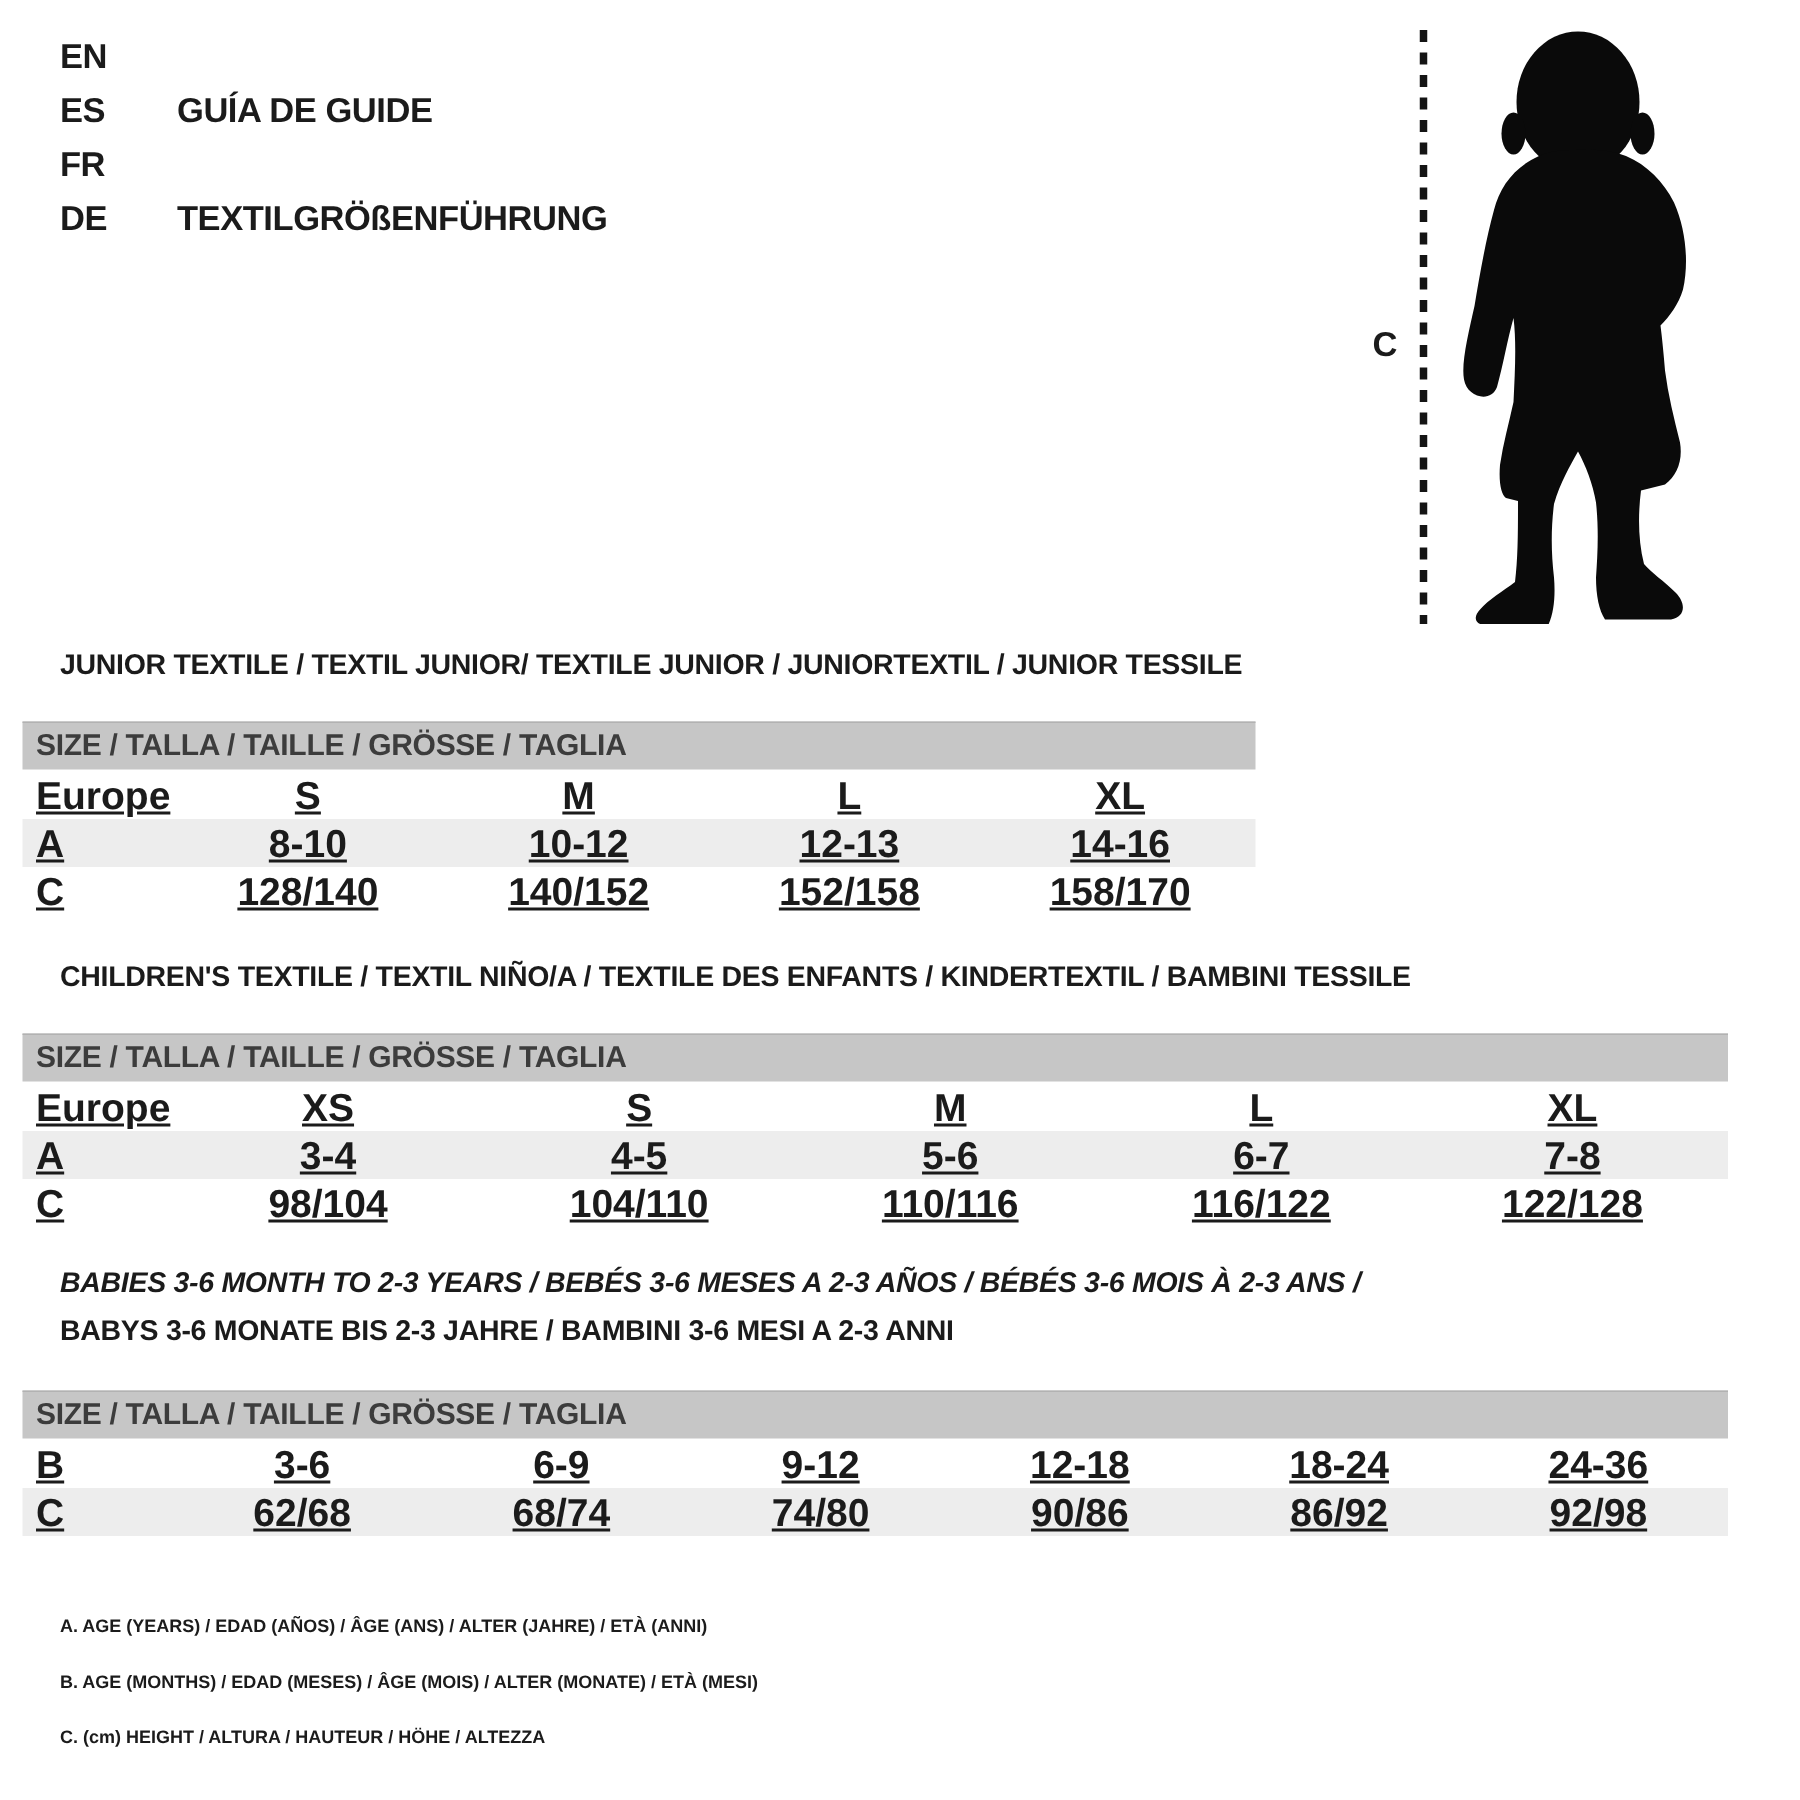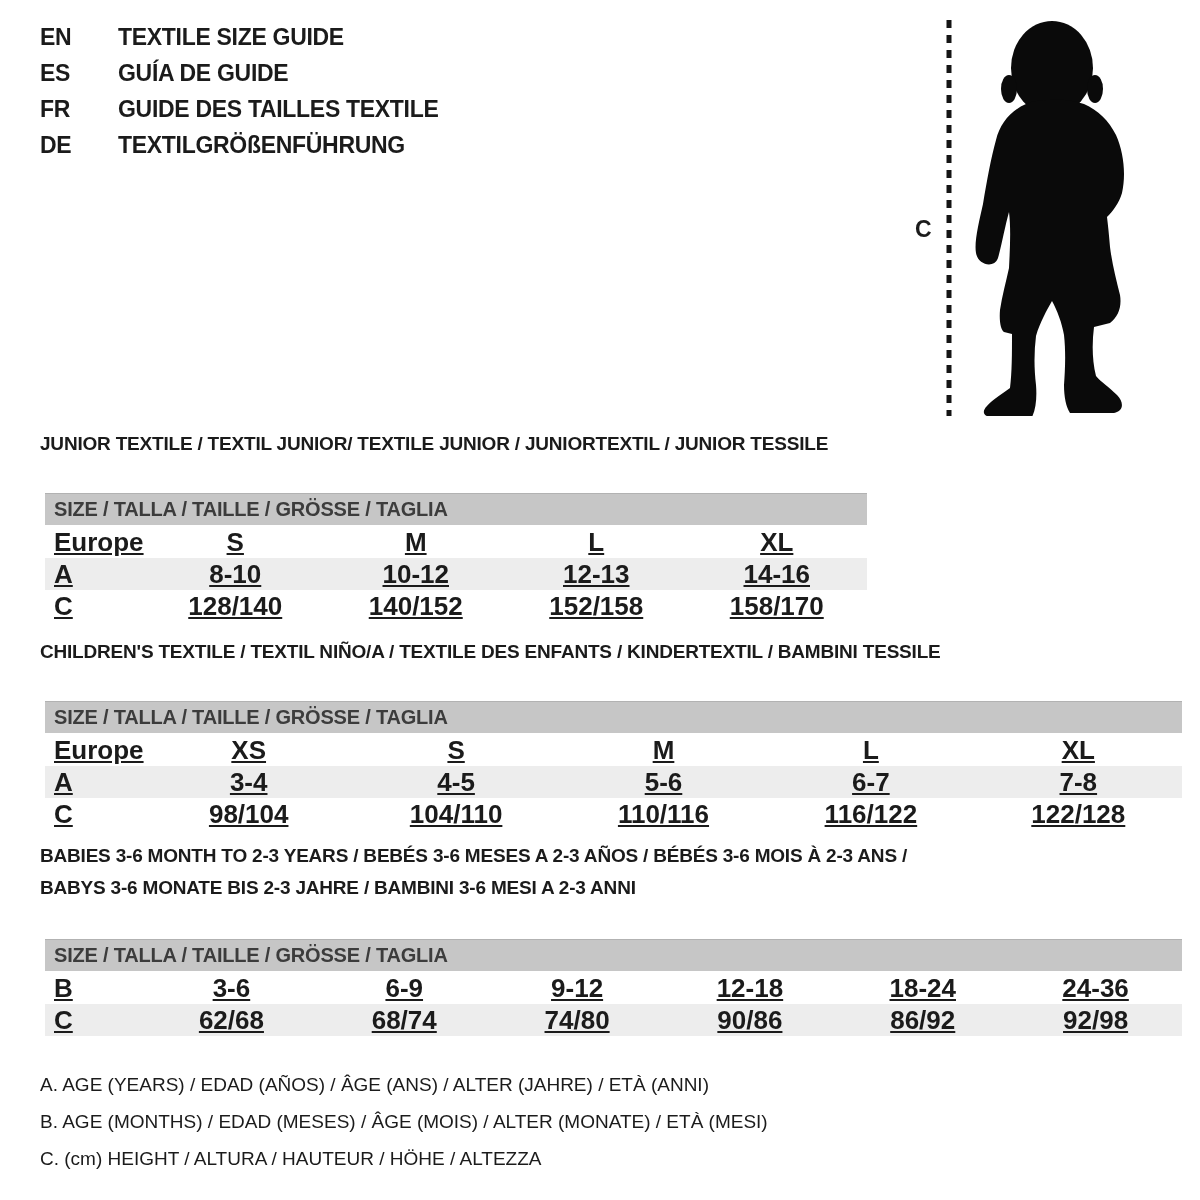--- a/index.html
+++ b/index.html
@@ -18,50 +18,48 @@
   
   .figure{left:905px;top:16px;width:250px;height:404px;}
   .figure-label{position:absolute;left:10px;top:200px;font-size:23px;font-weight:700;}
   .dash-line{position:absolute;left:41px;top:2px;}
   .silhouette{position:absolute;left:57px;top:0px;}
 
   
   .section-title{font-size:19px;font-weight:700;letter-spacing:-0.2px;white-space:nowrap;}
 
   
-  .size-table{left:45px;margin-top:12px;}
+  .size-table{left:15px;}
   .thead{height:31px;line-height:31px;background:#c6c6c6;color:#3c3c3c;
     font-weight:700;font-size:20px;padding-left:9px;letter-spacing:-0.2px;
     border-top:1px solid #b2b2b2;margin-bottom:1px;}
   .trow{display:grid;align-items:center;height:32px;font-weight:700;font-size:26px;text-decoration:underline;}
   .cols4{grid-template-columns:100px repeat(4,1fr);}
   .cols5{grid-template-columns:100px repeat(5,1fr);}
   .cols6{grid-template-columns:100px repeat(6,1fr);}
   .tlabel{padding-left:9px;}
   .tcell{text-align:center;}
   .shaded{background:#ededed;}
 
   
-  .legend-line{font-size:19px;font-weight:400;height:37px;line-height:37px;white-space:nowrap;}
+  .legend-line{font-size:12px;font-weight:700;height:37px;line-height:37px;white-space:nowrap;}
 </style>
 </head>
 <body>
 
 <div class="abs lang-header">
   <div class="lang-row">
     <span class="lang-code">EN</span>
-    <span class="lang-title">TEXTILE SIZE GUIDE</span>
   </div>
   <div class="lang-row">
     <span class="lang-code">ES</span>
     <span class="lang-title">GUÍA DE GUIDE</span>
   </div>
   <div class="lang-row">
     <span class="lang-code">FR</span>
-    <span class="lang-title">GUIDE DES TAILLES TEXTILE</span>
   </div>
   <div class="lang-row">
     <span class="lang-code">DE</span>
     <span class="lang-title">TEXTILGRÖßENFÜHRUNG</span>
   </div>
 </div>
 
 <div class="abs figure">
   <span class="figure-label">C</span>
   <svg class="dash-line" width="8" height="400" viewBox="0 0 8 400">
@@ -134,21 +132,21 @@
   <div class="trow cols5">
     <span class="tlabel">C</span>
     <span class="tcell">98/104</span>
     <span class="tcell">104/110</span>
     <span class="tcell">110/116</span>
     <span class="tcell">116/122</span>
     <span class="tcell">122/128</span>
   </div>
 </div>
 
-<div class="abs section-title" style="left:40px;top:845px;">BABIES 3-6 MONTH TO 2-3 YEARS / BEBÉS 3-6 MESES A 2-3 AÑOS / BÉBÉS 3-6 MOIS À 2-3 ANS /</div>
+<div class="abs section-title" style="left:40px;top:845px;font-style:italic;">BABIES 3-6 MONTH TO 2-3 YEARS / BEBÉS 3-6 MESES A 2-3 AÑOS / BÉBÉS 3-6 MOIS À 2-3 ANS /</div>
 <div class="abs section-title" style="left:40px;top:877px;">BABYS 3-6 MONATE BIS 2-3 JAHRE / BAMBINI 3-6 MESI A 2-3 ANNI</div>
 <div class="abs size-table" style="top:927px;width:1137px;">
   <div class="thead">SIZE / TALLA / TAILLE / GRÖSSE / TAGLIA</div>
   <div class="trow cols6">
     <span class="tlabel">B</span>
     <span class="tcell">3-6</span>
     <span class="tcell">6-9</span>
     <span class="tcell">9-12</span>
     <span class="tcell">12-18</span>
     <span class="tcell">18-24</span>

